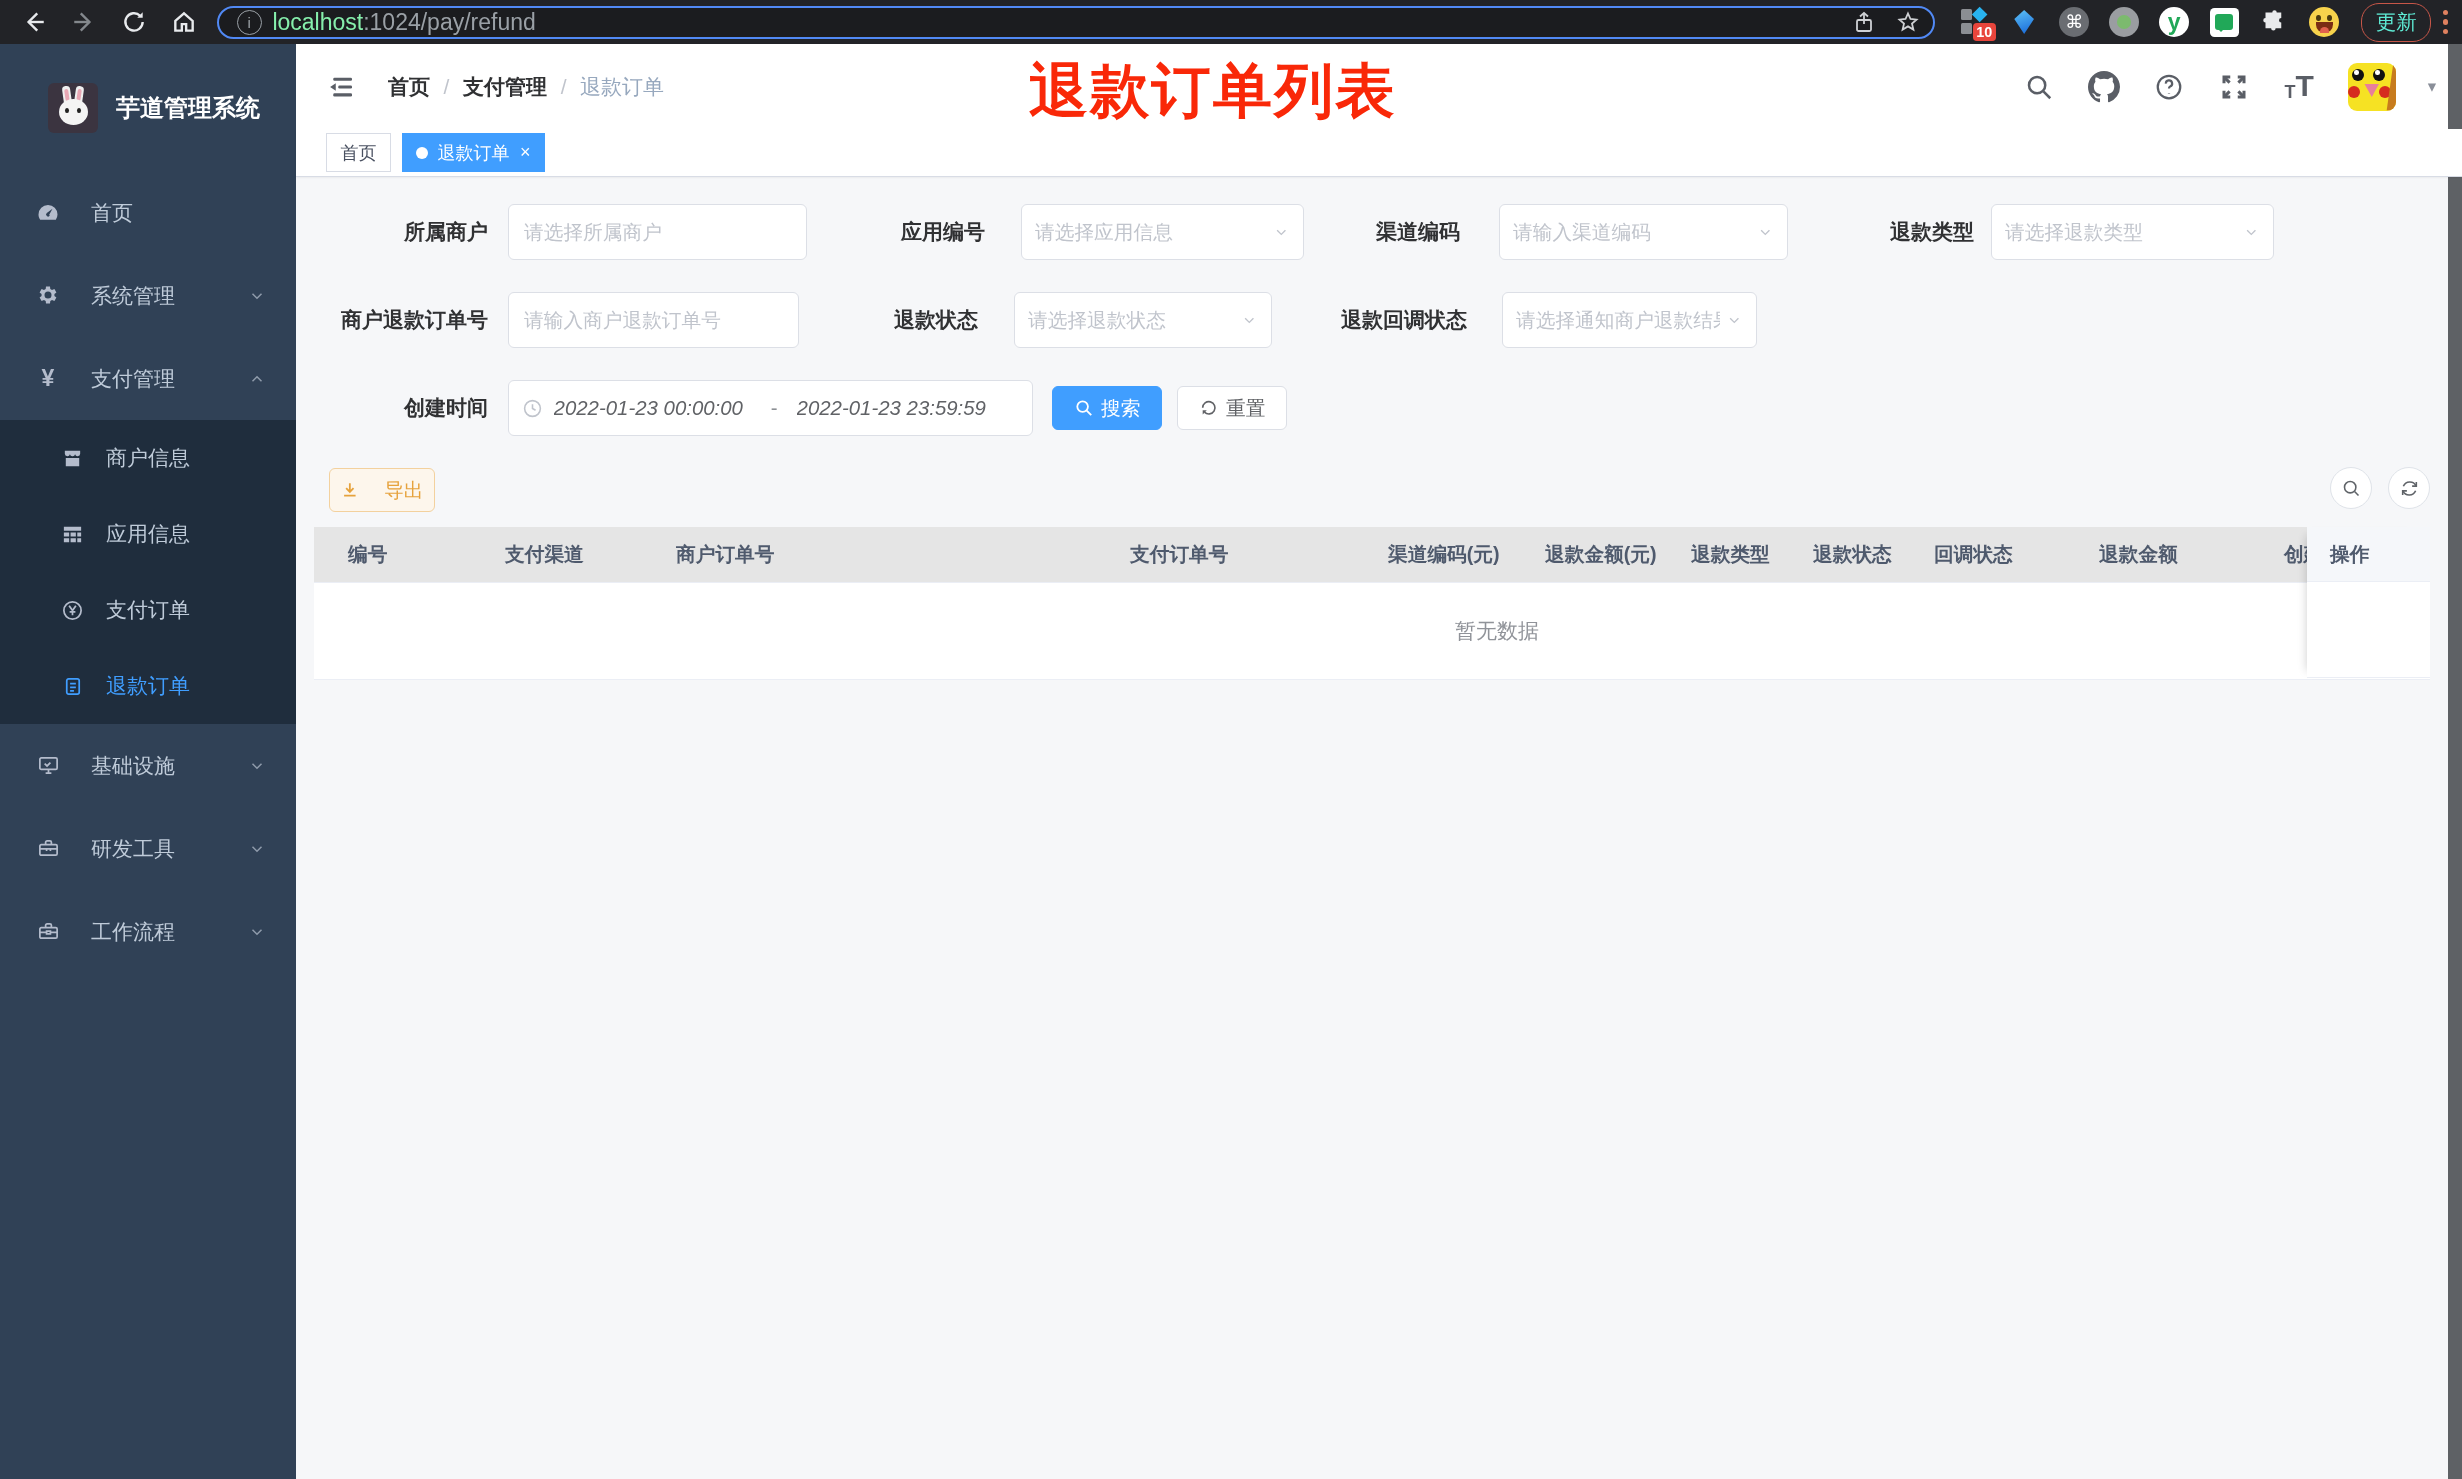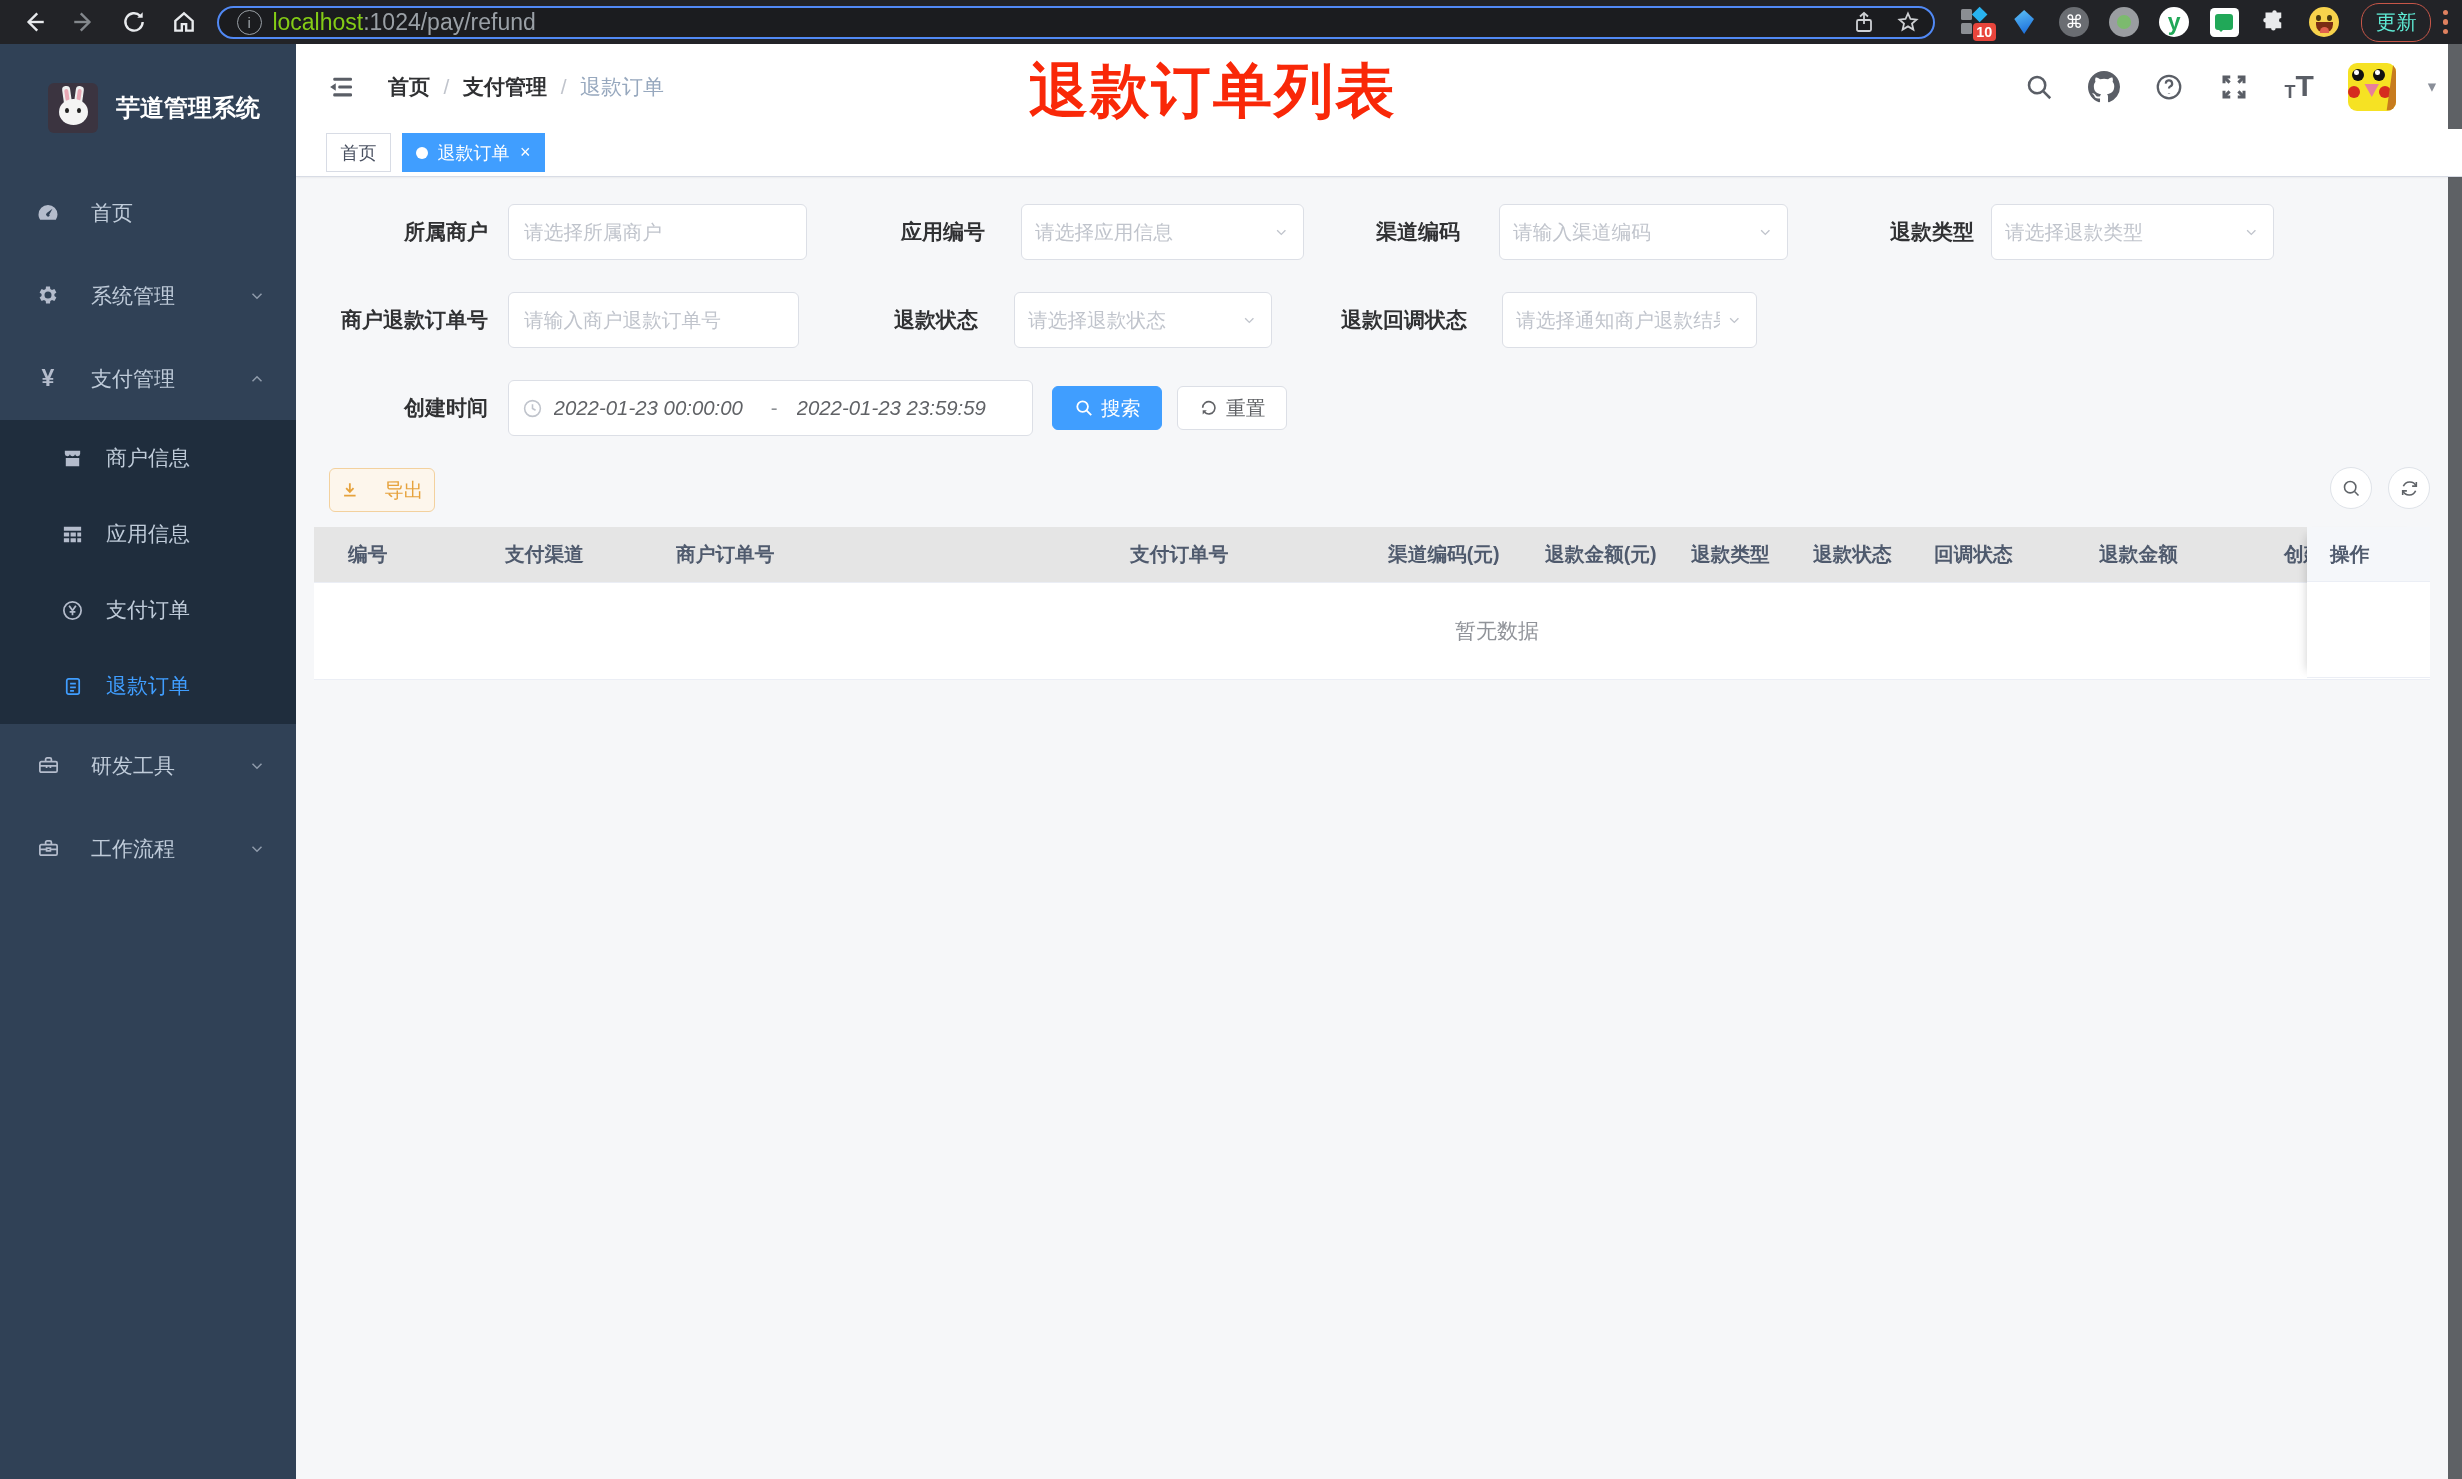--- a/index.html
+++ b/index.html
@@ -10,21 +10,21 @@
   .browser-bar{position:absolute;left:0;top:0;width:2462px;height:44px;background:#222327;
     display:flex;align-items:center;}
   .nav-btns{display:flex;align-items:center;gap:21px;padding:0 18px 0 19.7px;}
   .nav-ic{width:29px;height:29px;display:flex;align-items:center;justify-content:center;color:#e8eaed;}
   .nav-ic.dim{color:#84888d;}
   .omnibox{width:1728px;height:33px;background:#1b1c1f;border:2.3px solid #5189f5;border-radius:19.7px;
     display:flex;align-items:center;padding:0 13.6px;box-sizing:border-box;}
   .omni-info{color:#9aa0a6;width:23px;height:23px;border:1.5px solid #9aa0a6;border-radius:50%;
     font-size:15px;display:flex;align-items:center;justify-content:center;margin:0 10.6px 0 4.5px;flex:none;}
   .omni-text{font-size:23px;white-space:nowrap;overflow:hidden;flex:1;}
-  .omni-host{color:#84cc16;margin-top:28px;}
+  .omni-host{color:#86efac;margin-top:28px;}
   .omni-rest{color:#9aa0a6;}
   .omni-acts{display:flex;gap:19.7px;color:#cfd1d4;margin-left:9px;}
   .ext-area{display:flex;align-items:center;gap:18px;margin-left:23px;}
   .ext{width:32px;height:32px;position:relative;display:flex;align-items:center;justify-content:center;}
   .badge10{position:absolute;right:-6px;bottom:-3px;background:#e8453c;color:#fff;font-size:14.4px;
     padding:0.8px 3.8px;border-radius:3.8px;font-weight:700;}
   .sq{position:absolute;width:11.3px;height:11.3px;background:#8b8e93;border-radius:1.5px;}
   .diam{position:absolute;width:11.3px;height:11.3px;background:#29b3f0;transform:rotate(45deg);}
   .kite{width:19.7px;height:24px;background:linear-gradient(160deg,#5ec3f7,#1565d8);
     clip-path:polygon(50% 0,100% 38%,50% 100%,0 38%);}
@@ -318,20 +318,35 @@
         <span class="mi">
           <svg width="23" height="23" viewBox="0 0 24 24" fill="none" stroke="currentColor" stroke-width="1.8">
               <rect x="6" y="4" width="13" height="16" rx="2"></rect>
               <path d="M9.5 9 h6 M9.5 13 h6 M9.5 16.5 h4"></path>
             </svg>
         </span>
         <span class="ml">退款订单</span>
       </div>
     </div>
 
+    <div class="menu-item">
+      <span class="mi">
+        <svg width="23" height="23" viewBox="0 0 24 24" fill="none" stroke="currentColor" stroke-width="1.8">
+            <rect x="3" y="4" width="18" height="12" rx="1.5"></rect>
+            <path d="M8 10 l2.5 2.5 L14 9"></path>
+            <path d="M9 20 h6 M12 16 v4"></path>
+          </svg>
+      </span>
+      <span class="ml">基础设施</span>
+      <span class="chev">
+        <svg width="18" height="18" viewBox="0 0 24 24" fill="none" stroke="currentColor" stroke-width="2">
+            <path d="M6 9 L12 15 L18 9"></path>
+          </svg>
+      </span>
+    </div>
 
     <div class="menu-item">
       <span class="mi">
         <svg width="23" height="23" viewBox="0 0 24 24" fill="none" stroke="currentColor" stroke-width="1.8">
             <rect x="3" y="8" width="18" height="11" rx="1.5"></rect>
             <path d="M9 8 V5.5 a1.5 1.5 0 0 1 1.5-1.5 h3 A1.5 1.5 0 0 1 15 5.5 V8 M3 12.5 h18 M10 12 v2.5 M14 12 v2.5"></path>
           </svg>
       </span>
       <span class="ml">研发工具</span>
       <span class="chev">

